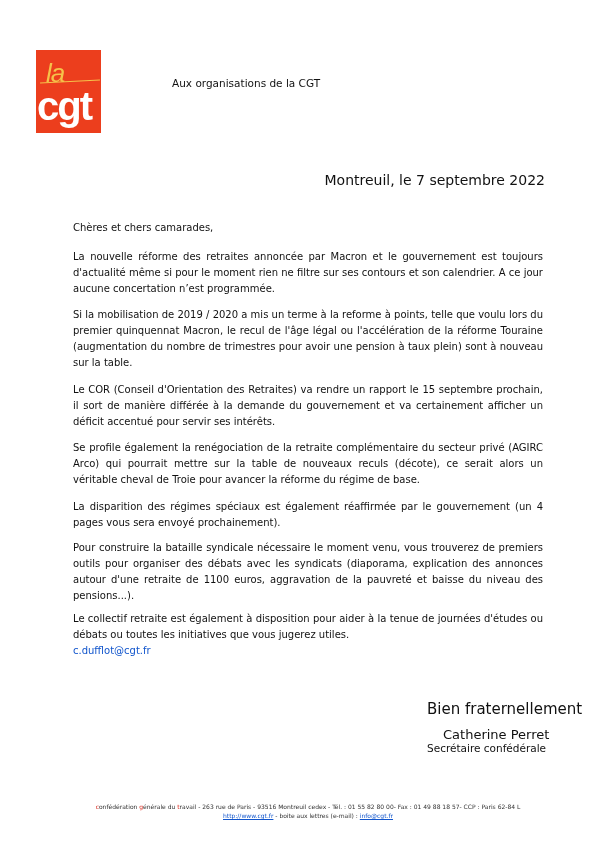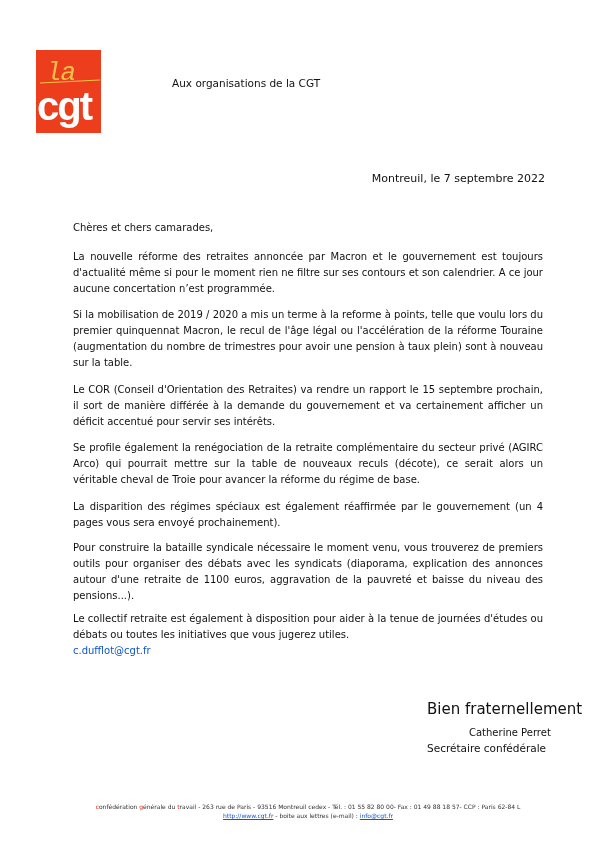--- a/index.html
+++ b/index.html
@@ -6,37 +6,37 @@
   body {
     width: 615px; height: 867px; position: relative; overflow: hidden;
     font-family: "DejaVu Sans", sans-serif; color: #111111;
   }
   .logo {
     position: absolute; left: 36px; top: 50px; width: 65px; height: 83px;
     background: #ec3e1d; overflow: hidden;
   }
   .logo .la {
     position: absolute; left: 10px; top: 10px;
-    font-family: Liberation Mono, monospace; font-style: italic;
+    font-family: Liberation Sans, sans-serif; font-style: italic;
     font-size: 26px; color: #f5c24a; line-height: 1; letter-spacing: -1px;
   }
   .logo .la-line {
     position: absolute; left: 4px; top: 31px; width: 60px; height: 1px;
     background: #f5c24a; transform: rotate(-3deg);
   }
   .logo .cgt {
     position: absolute; left: 1px; top: 36px;
     font-family: "Liberation Sans", sans-serif; font-weight: bold;
     font-size: 40px; color: #ffffff; line-height: 1; letter-spacing: -2px;
   }
   .recipient {
     position: absolute; left: 172px; top: 77px; font-size: 10.5px;
   }
   .date {
-    position: absolute; right: 70px; top: 172px; font-size: 11px;
+    position: absolute; right: 70px; top: 172px; font-size: 14px;
   }
   .body-text {
     position: absolute; left: 73px; width: 470px;
     font-size: 10px; line-height: 16px; text-align: justify;
   }
   .body-text p { margin: 0; }
   .greeting { top: 220px; }
   .p1 { top: 249px; }
   .p2 { top: 307px; }
   .p3 { top: 382px; }
@@ -45,21 +45,21 @@
   .p6 { top: 540px; }
   .p7 { top: 611px; }
   .p8 { top: 643px; }
   .email {
     color: #1155cc; cursor: pointer;
   }
   .closing {
     position: absolute; left: 427px; top: 700px; font-size: 15px;
   }
   .sig-name {
-    position: absolute; left: 443px; top: 727px; font-size: 10px; margin-left: 26px;
+    position: absolute; left: 443px; top: 727px; font-size: 13px;
   }
   .sig-title {
     position: absolute; left: 427px; top: 742px; font-size: 10.5px;
   }
   .footer {
     position: absolute; left: 73px; top: 802px; width: 470px;
     font-size: 6px; color: #333333; text-align: center; line-height: 9px;
     white-space: nowrap;
   }
   .footer .red { color: #d8261a; }

